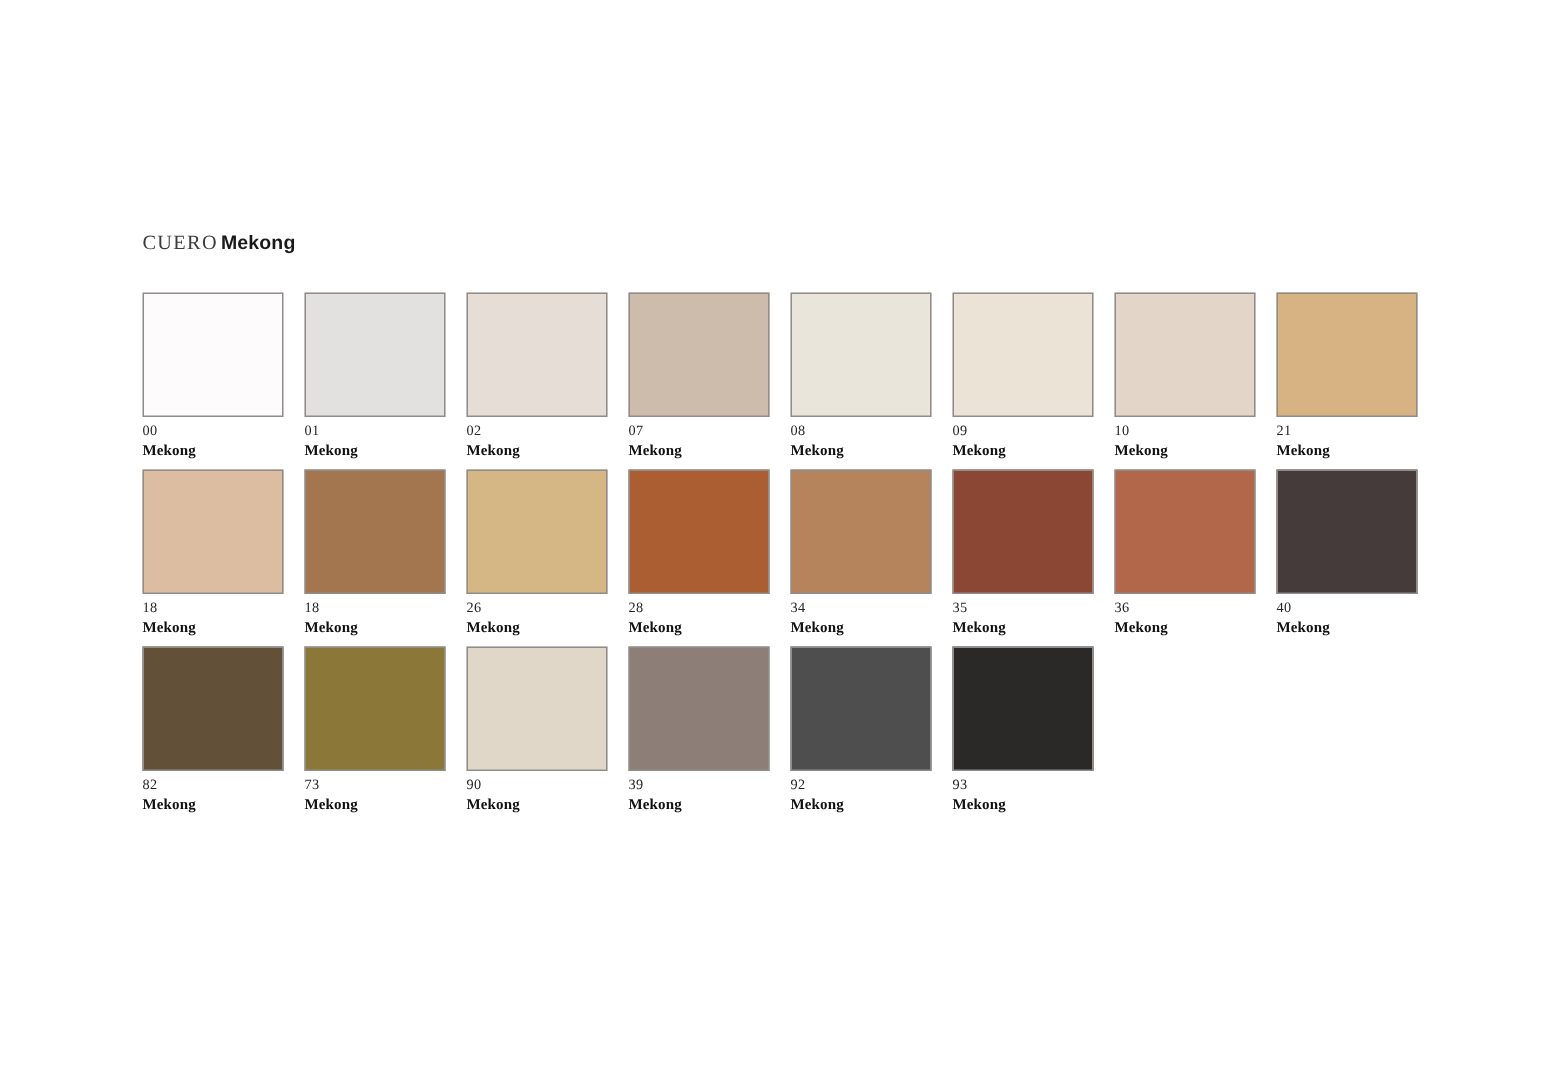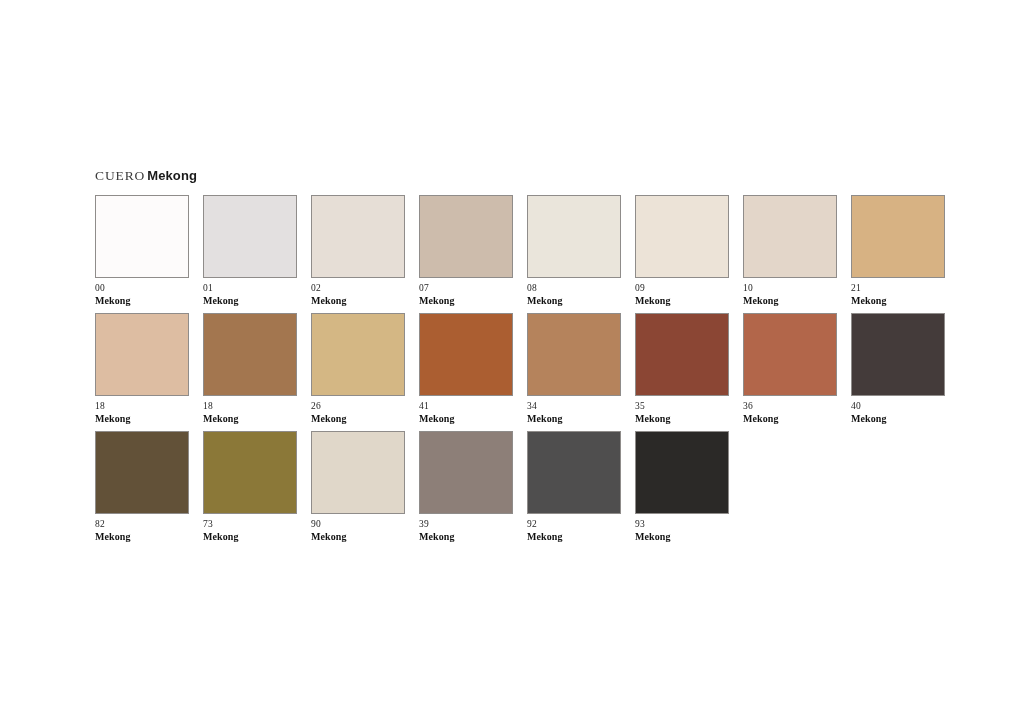--- a/index.html
+++ b/index.html
@@ -17,21 +17,21 @@
   #page {
     position: relative;
     width: 1028px;
     height: 714px;
   }
 
   
   #catalog-title {
     position: absolute;
     left: 95px;
-    top: 167px;
+    top: 154px;
     white-space: nowrap;
     line-height: 1;
   }
   #catalog-title .brand {
     font-family: "Liberation Serif", serif;
     font-size: 13.5px;
     letter-spacing: 0.9px;
     color: #3b3b3b;
     font-weight: 400;
   }
@@ -175,21 +175,21 @@
       <div class="swatch-cell">
         <div class="swatch-chip" style="background: rgb(212, 183, 132);"></div>
         <div class="swatch-label">
           <span class="swatch-code">26</span>
           <span class="swatch-name">Mekong</span>
         </div>
       </div>
       <div class="swatch-cell">
         <div class="swatch-chip" style="background: rgb(171, 94, 49);"></div>
         <div class="swatch-label">
-          <span class="swatch-code">41</span>
+          <span class="swatch-code">28</span>
           <span class="swatch-name">Mekong</span>
         </div>
       </div>
       <div class="swatch-cell">
         <div class="swatch-chip" style="background: rgb(181, 131, 92);"></div>
         <div class="swatch-label">
           <span class="swatch-code">34</span>
           <span class="swatch-name">Mekong</span>
         </div>
       </div>

